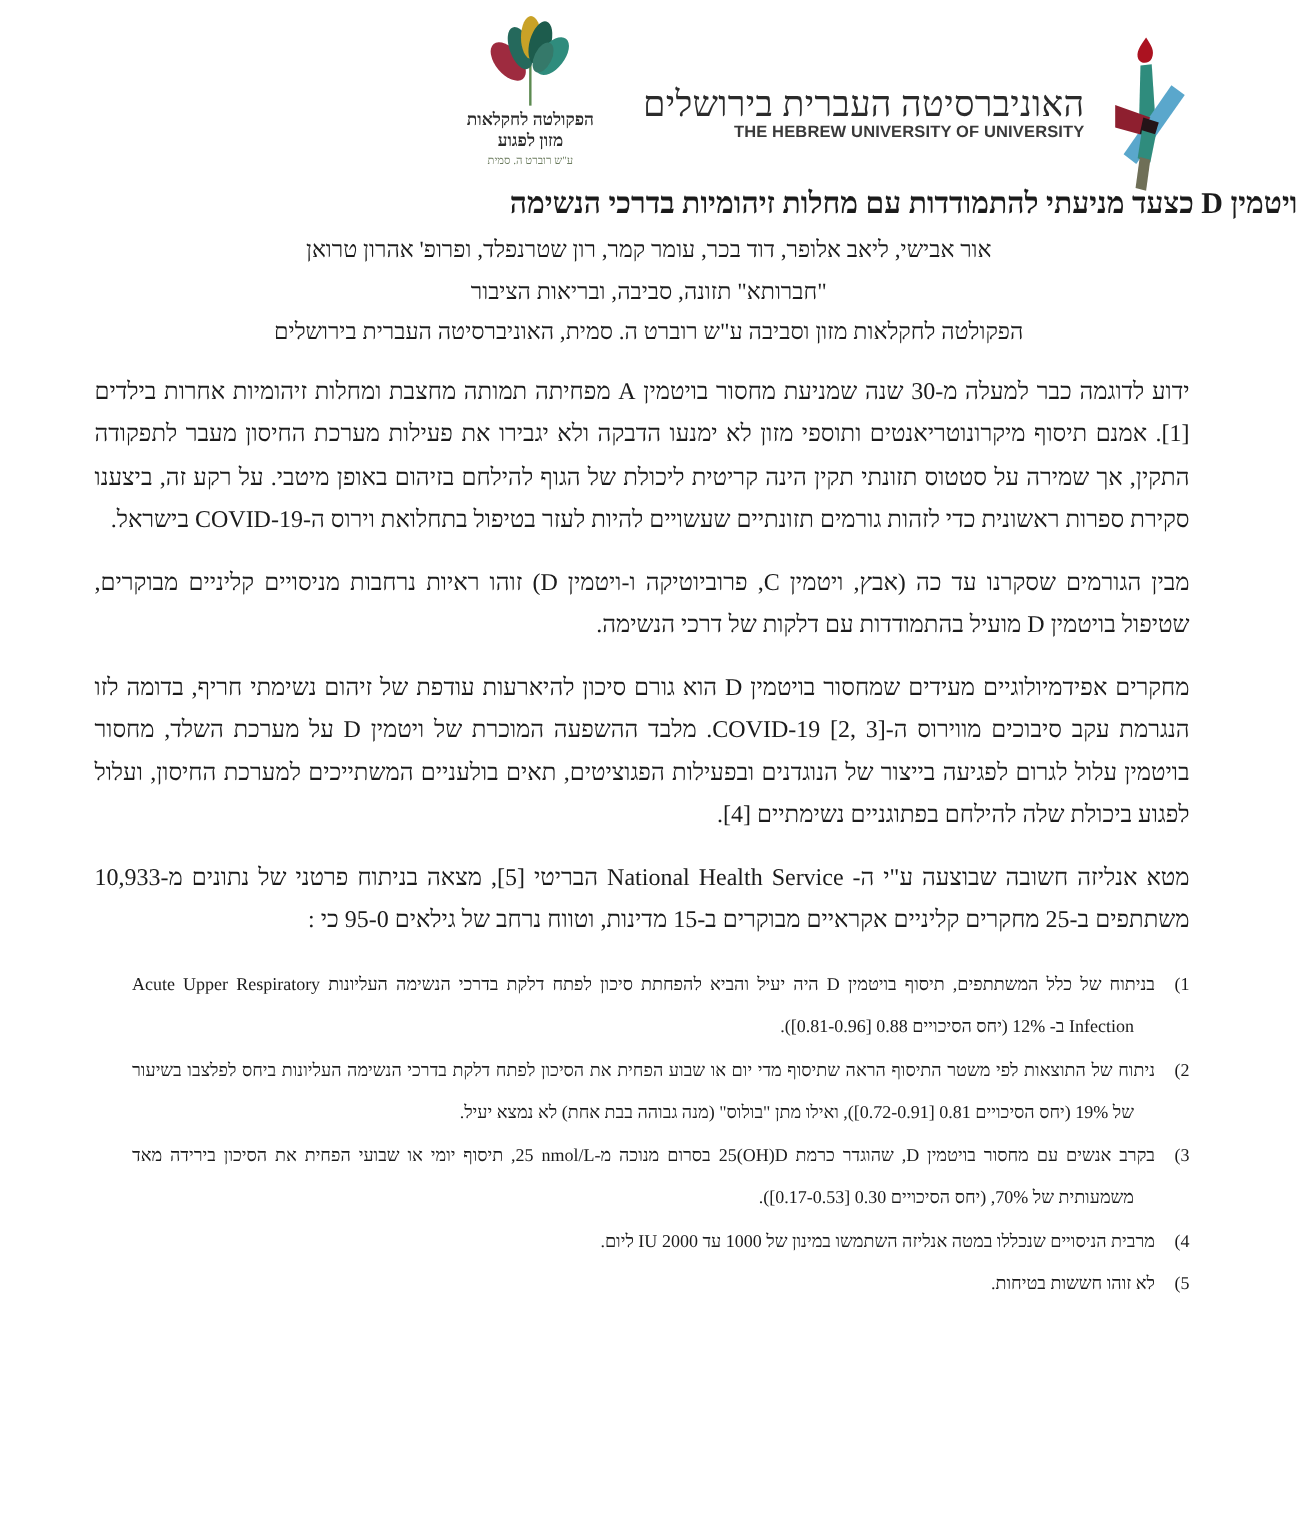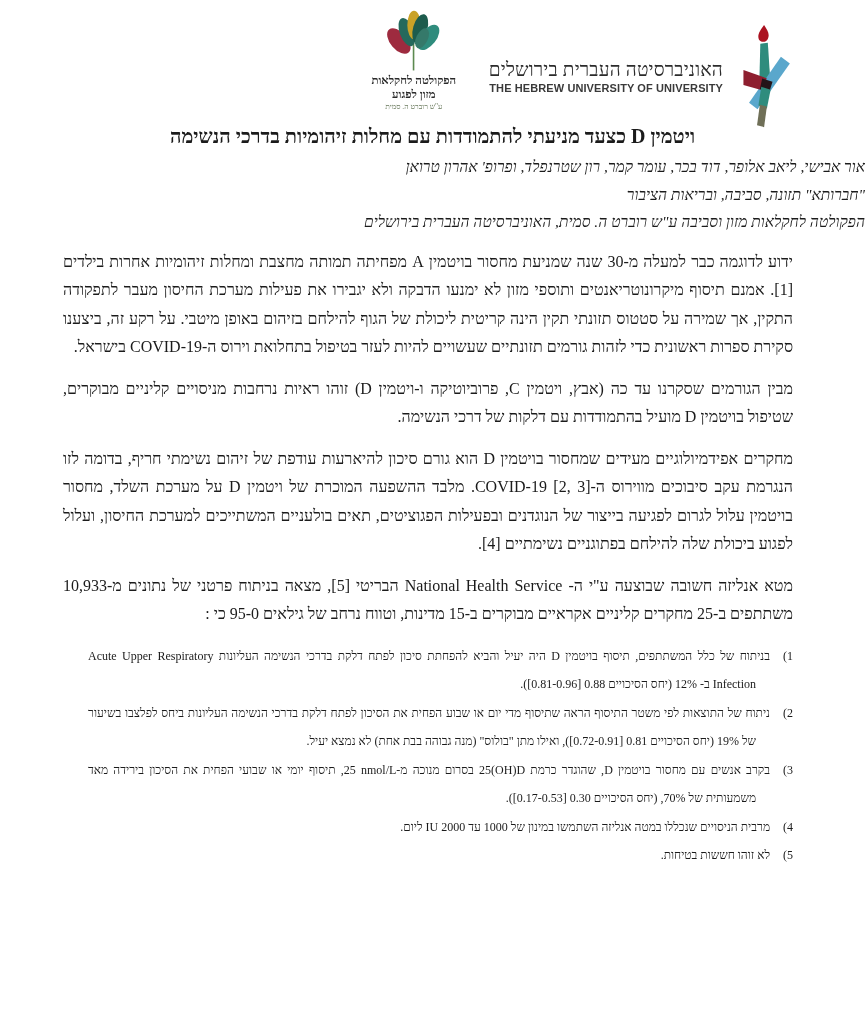--- a/index.html
+++ b/index.html
@@ -10,27 +10,27 @@
   }
   
   .header { display:flex; justify-content:flex-end; align-items:flex-start;
             padding:8px 70px 0 100px; height:118px; box-sizing:border-box; }
   .faculty-logo { width:150px; text-align:center; }
   .faculty-logo svg { display:block; margin:0 auto; }
   .faculty-name { font-size:11.5px; font-weight:bold; line-height:13.5px; direction:rtl; color:#2a2a2a; }
   .faculty-dedication { font-size:7.5px; line-height:10px; direction:rtl; color:#6b7b5e; margin-top:1px; }
   .uni-logo { display:flex; align-items:center; gap:12px; margin-top:16px; }
   .uni-text { text-align:right; }
-  .uni-he { font-size:19px; line-height:22px; direction:rtl; color:#2b2b2b; letter-spacing:0.2px; }
+  .uni-he { font-size:24px; line-height:22px; direction:rtl; color:#2b2b2b; letter-spacing:0.2px; }
   .uni-en { font-family:"Liberation Sans", sans-serif; font-size:11px; font-weight:bold;
             line-height:14px; color:#3a3a3a; letter-spacing:0.1px; }
   
-  .title { direction:rtl; text-align:center; font-size:20px; font-weight:bold;
+  .title { direction:rtl; font-size:20px; font-weight:bold;
            margin-top:6px; line-height:24px; }
-  .byline { direction:rtl; text-align:right; font-size:15.5px; line-height:27.5px; margin-top:5px;font-style:italic; }
+  .byline { direction:rtl; text-align:center; font-size:15.5px; line-height:27.5px; margin-top:5px; }
   
   .body-text { direction:rtl; margin:12px 72px 0 63px; }
   .body-text p { font-size:16px; line-height:28.5px; text-align:justify; margin:0 0 13px 0; }
   
   .findings { direction:rtl; margin:2px 72px 0 88px; }
   .finding { font-size:12px; line-height:28.5px; text-align:justify;
              padding-right:37px; text-indent:-37px; }
   .finding .marker { margin-left:13px; }
 </style>
 </head>

